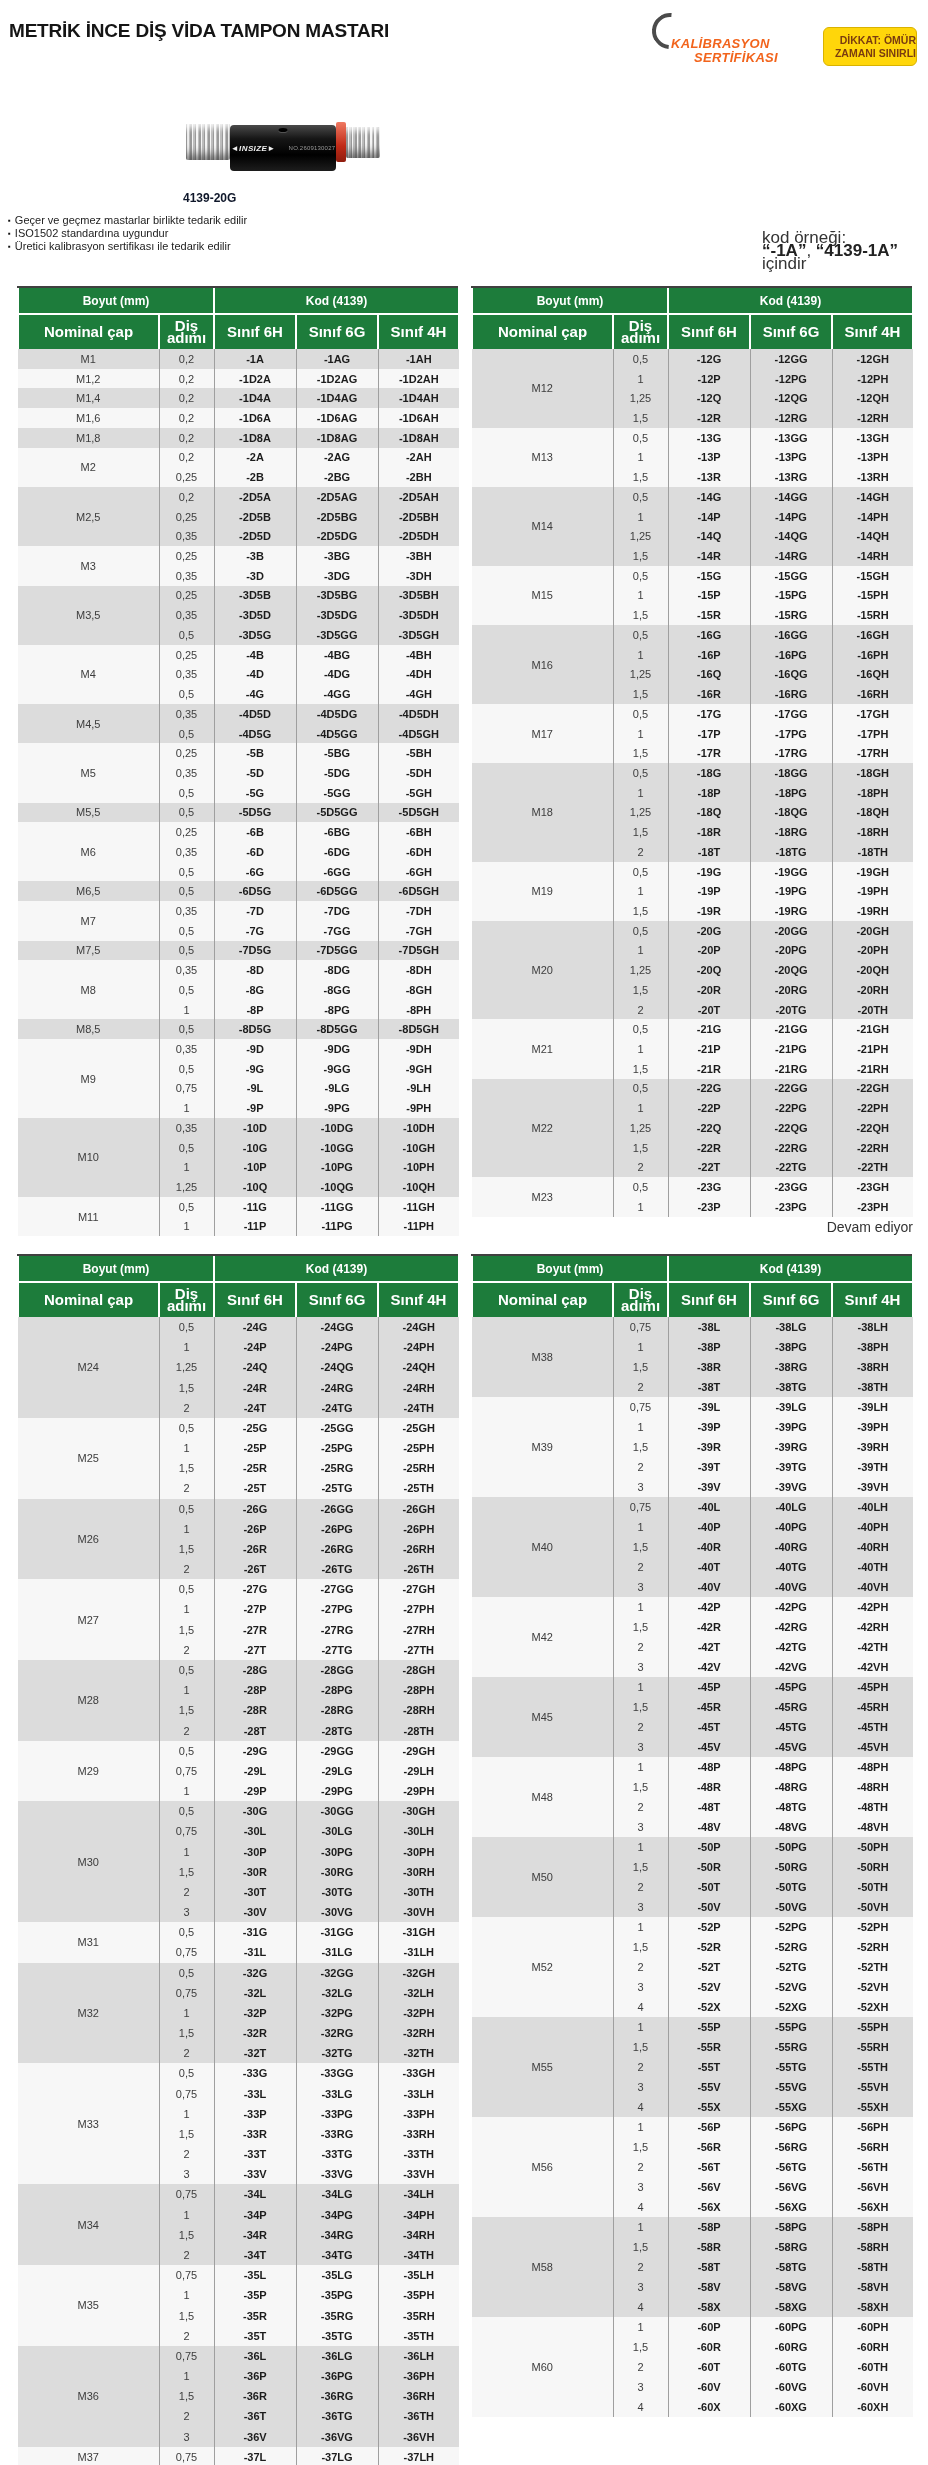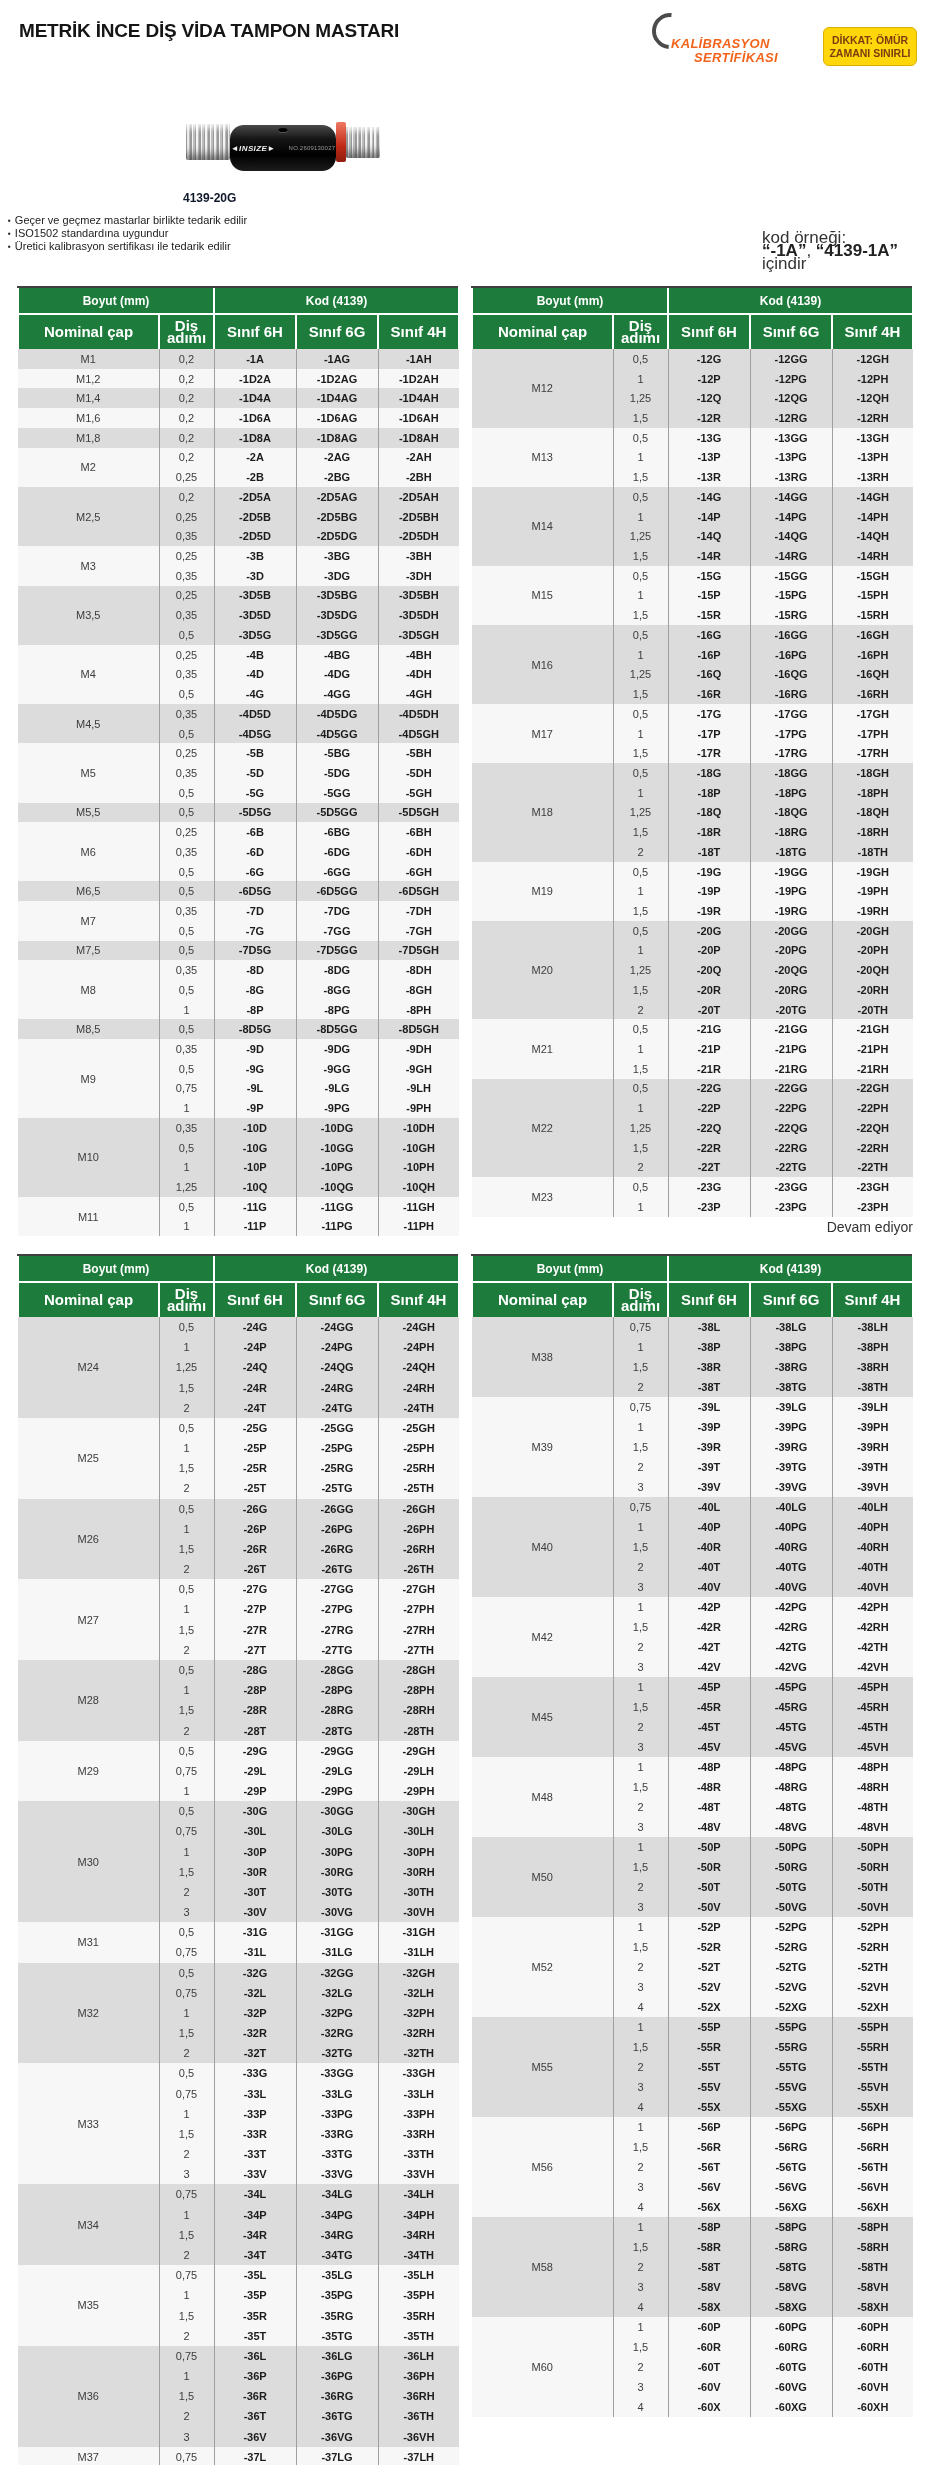--- a/index.html
+++ b/index.html
@@ -1,43 +1,43 @@
 <!DOCTYPE html>
 <html style="--green: #1d7c3b; --row-dark: #dcdcdc; --row-light: #f7f7f7; --orange: #f2641c; --yellow: #ffd60a; --warning-text: #7a3c10; --ring-red: #c02a17;"><head>
 <meta charset="utf-8">
 <style>
   html,body{margin:0;padding:0;background:#fff;}
   .page{position:relative;width:928px;height:2465px;background:#fff;overflow:hidden;
         font-family:"Liberation Sans",sans-serif;}
 
   
-  .title{position:absolute;left:19px;top:20px;font-size:19px;font-weight:bold;
+  .title{position:absolute;left:9px;top:20px;font-size:19px;font-weight:bold;
          color:#151515;letter-spacing:-0.2px;}
   .calib{position:absolute;left:650px;top:13px;width:150px;height:58px;}
   .stamp{position:absolute;left:2px;top:0px;width:28px;height:28px;border:4px solid #4b4b4b;
          border-radius:50%;border-bottom-color:transparent;border-right-color:transparent;
          transform:rotate(-40deg);}
   .calib-text{position:absolute;left:21px;top:24px;color:var(--orange);font-weight:bold;
          font-style:italic;font-size:13px;line-height:13.5px;letter-spacing:.3px;white-space:nowrap;}
   .calib-text .l2{margin-left:23px;}
   .warn{position:absolute;left:823px;top:27px;width:92px;height:37px;background:var(--yellow);
         border:1px solid #d9b200;border-radius:6px;display:flex;flex-direction:column;
-        justify-content:center;text-align:center;font-size:10.5px;font-weight:bold;
+        justify-content:center;text-align:right;font-size:10.5px;font-weight:bold;
         color:var(--warning-text);line-height:12.5px;}
 
   
   .gauge{position:absolute;left:183px;top:110px;width:200px;height:64px;display:flex;
          align-items:center;justify-content:center;}
   .thread{background:repeating-linear-gradient(90deg,#9a9a9a 0 1.5px,#f5f5f5 1.5px 3px,#bdbdbd 3px 4.5px);
           box-shadow:inset 0 8px 6px -4px rgba(255,255,255,.85), inset 0 -10px 8px -4px rgba(40,40,40,.55);
           border-radius:2px;}
   .t-left{width:44px;height:36px;}
   .t-right{width:34px;height:31px;}
   .gbody{width:106px;height:46px;background:linear-gradient(180deg,#4a4a4a 0%,#161616 30%,#000 65%,#1d1d1d 100%);
-         border-radius:14px;display:flex;align-items:center;justify-content:center;gap:13px;position:relative;margin-top:12px;}
+         border-radius:4px;display:flex;align-items:center;justify-content:center;gap:13px;position:relative;margin-top:12px;}
   .ghole{position:absolute;top:3px;left:50%;transform:translateX(-50%);width:9px;height:4px;
          background:#000;border-radius:50%;box-shadow:0 1px 0 rgba(255,255,255,.18);}
   .glogo{color:#efefef;font-weight:bold;font-style:italic;font-size:8px;letter-spacing:.4px;}
   .gserial{color:#9b9b9b;font-size:6px;letter-spacing:.2px;}
   .gring{width:10px;height:40px;background:linear-gradient(180deg,#ef7962,var(--ring-red) 60%,#8f1d0e);
          border-radius:2px;}
   .caption{position:absolute;left:183px;top:191px;width:200px;text-align:left;
            font-weight:bold;font-size:12px;color:#0f172a;}
 
   

